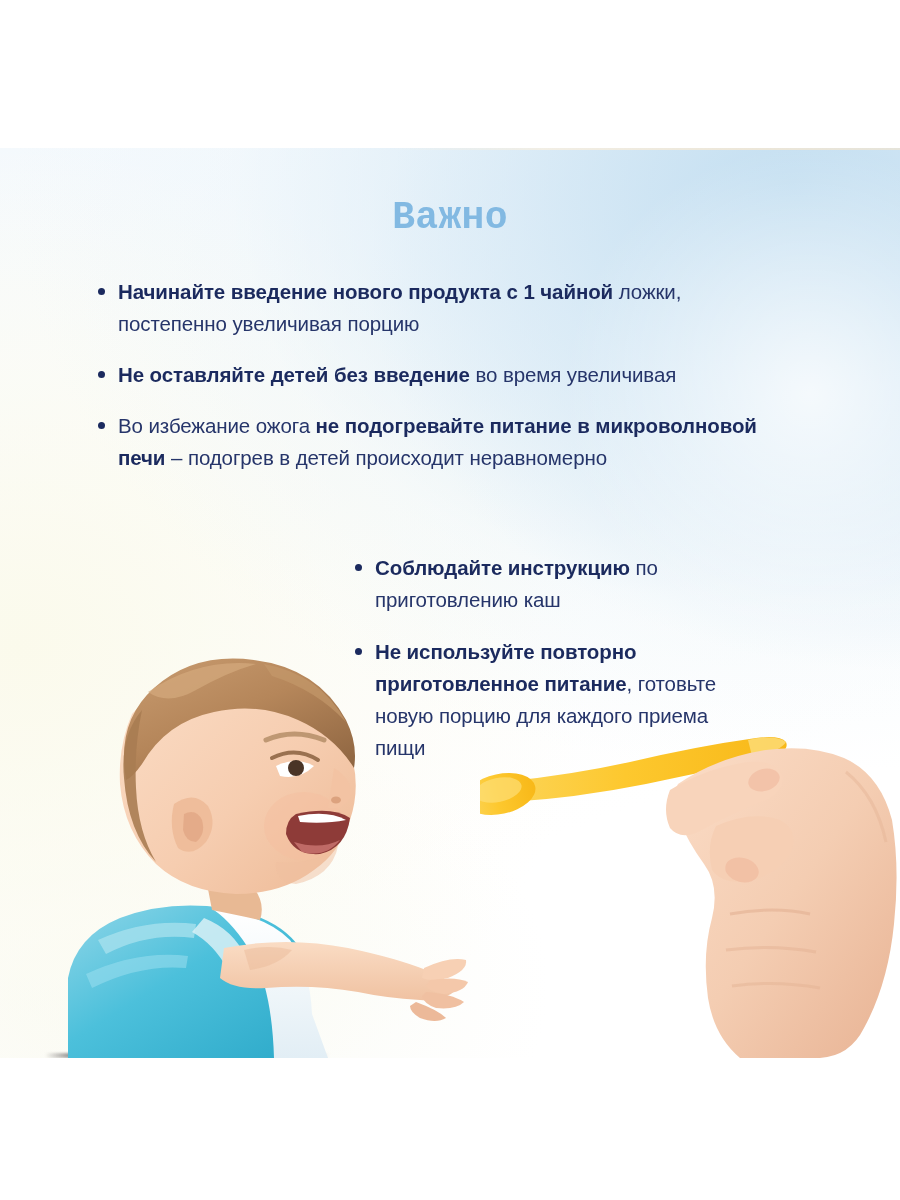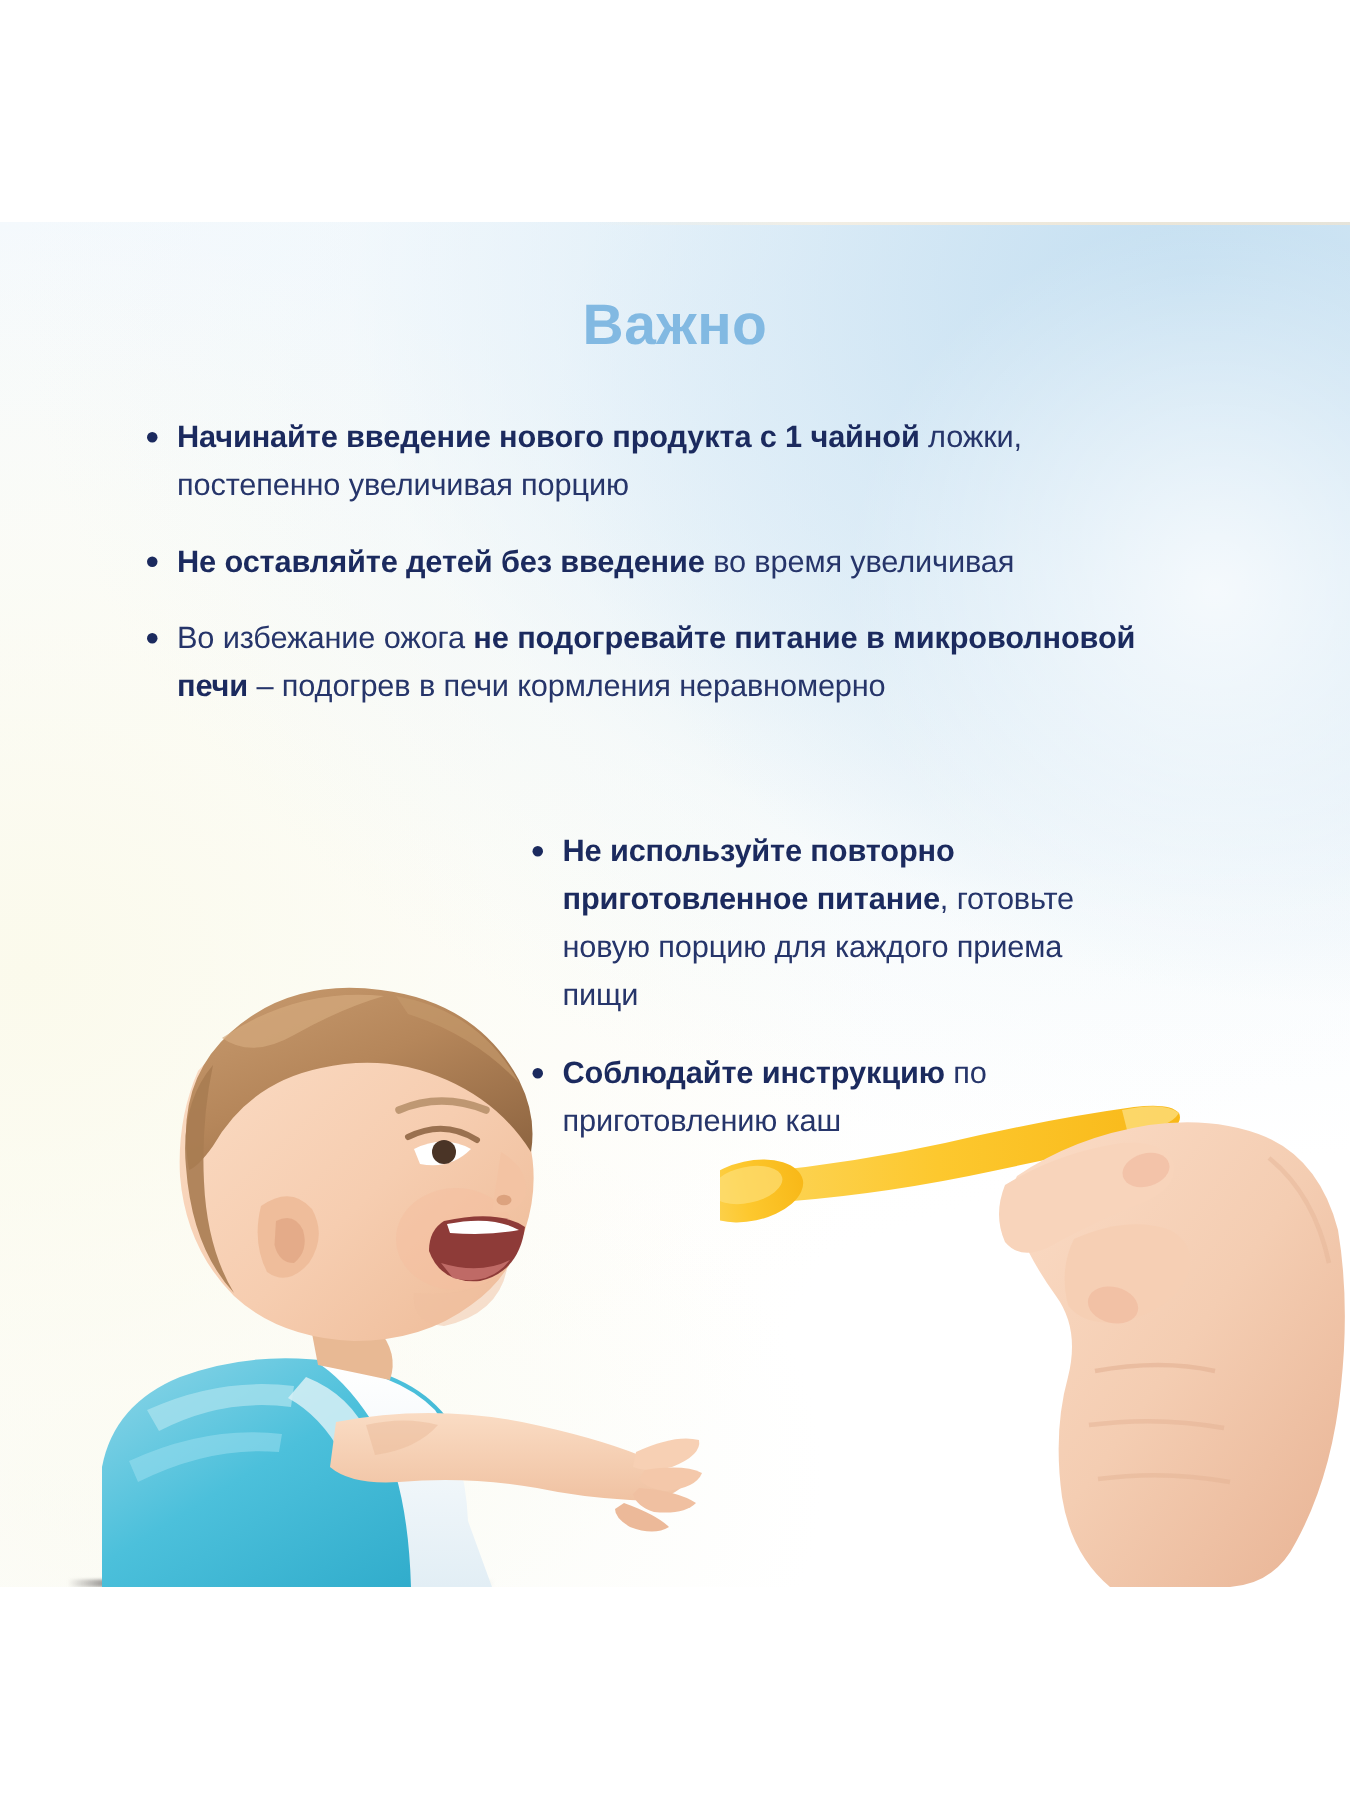--- a/index.html
+++ b/index.html
@@ -87,20 +87,21 @@
   .title {
     position: absolute;
     left: 0;
     top: 196px;
     width: 900px;
     text-align: center;
     font-size: 38px;
     font-weight: 700;
     letter-spacing: 0.3px;
     color: #82b9e2;
+    font-family: Liberation Mono, monospace;
   }
 
   .bullets-a {
     position: absolute;
     left: 94px;
     top: 276px;
     width: 690px;
   }
   .bullets-b {
     position: absolute;
@@ -275,28 +276,28 @@
     <div class="bullet">
       <span class="dot"></span>
       <p class="para"><b>Начинайте введение нового продукта с 1 чайной </b><span class="reg">ложки, постепенно увеличивая порцию</span></p>
     </div>
     <div class="bullet">
       <span class="dot"></span>
       <p class="para"><b>Не оставляйте детей без введение</b><span class="reg"> во время увеличивая</span></p>
     </div>
     <div class="bullet">
       <span class="dot"></span>
-      <p class="para"><span class="reg">Во избежание ожога </span><b>не подогревайте питание в микроволновой печи</b><span class="reg"> – подогрев в печи кормления неравномерно</span></p>
+      <p class="para"><span class="reg">Во избежание ожога </span><b>не подогревайте питание в микроволновой печи</b><span class="reg"> – подогрев в детей происходит неравномерно</span></p>
     </div>
   </div>
 
   <div class="bullets-b">
     <div class="bullet">
       <span class="dot"></span>
+      <p class="para"><b>Соблюдайте инструкцию</b><span class="reg"> по приготовлению каш</span></p>
+    </div>
+    <div class="bullet">
+      <span class="dot"></span>
       <p class="para"><b>Не используйте повторно приготовленное питание</b><span class="reg">, готовьте новую порцию для каждого приема пищи</span></p>
     </div>
-    <div class="bullet">
-      <span class="dot"></span>
-      <p class="para"><b>Соблюдайте инструкцию</b><span class="reg"> по приготовлению каш</span></p>
-    </div>
   </div>
 
 </div>
 
 </body></html>

